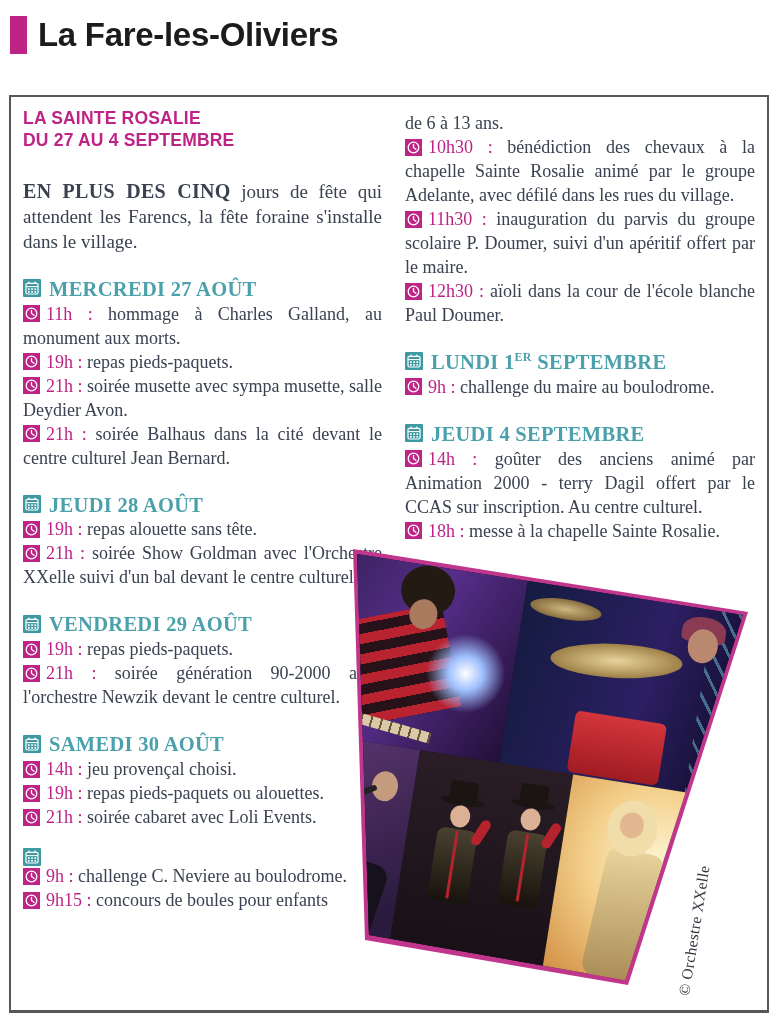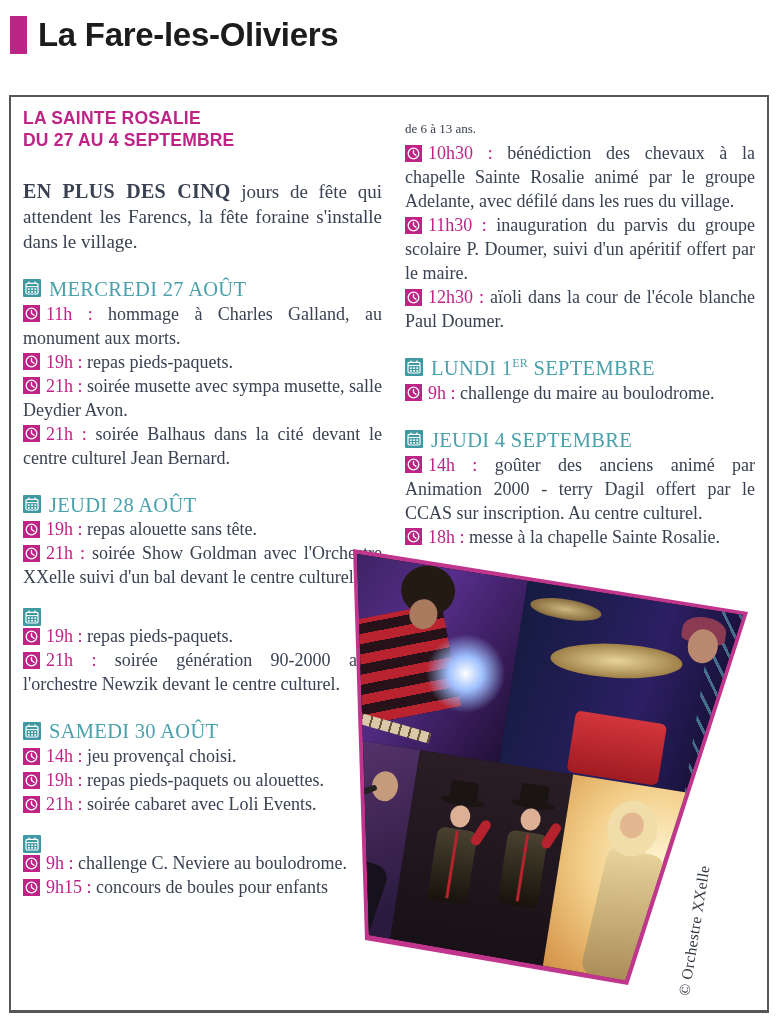--- a/index.html
+++ b/index.html
@@ -26,31 +26,31 @@
   .col-right{width:354px}
 
   .rosalie-header{font-family:"Liberation Sans","DejaVu Sans",sans-serif;font-weight:bold;
     font-size:17.5px;line-height:1.28;color:var(--magenta);letter-spacing:.2px;margin-top:4px}
 
   .intro{margin-top:27px;font-size:19px;line-height:25px;text-align:justify}
   .intro b{font-size:20px;letter-spacing:.3px}
 
   .day{margin-top:17px}
   .day-heading{display:flex;align-items:center;gap:8px;
-    font-size:20.5px;font-weight:normal;color:var(--teal);letter-spacing:.3px;line-height:26px}
+    font-size:20.5px;font-weight:bold;color:var(--teal);letter-spacing:.3px;line-height:26px}
   .day-heading sup{font-size:12px;vertical-align:super}
   .day-label{white-space:pre-wrap}
   .icon{flex:0 0 auto;display:inline-block;width:18px;height:18px}
 
   .events{list-style:none}
   .event{font-size:18px;line-height:24px;text-align:justify}
   .event .icon{width:17px;height:17px;vertical-align:-2.5px;margin-right:6px}
   .time{color:var(--magenta)}
   .colon{color:var(--magenta);white-space:pre}
-  .cont-text{font-size:13px;line-height:24px;text-align:justify;margin-top:14px}
+  .cont-text{font-size:18px;line-height:24px;text-align:justify;margin-top:8px}
 
   
   .photo-wrap{position:absolute;left:334px;top:448px;width:420px;height:456px}
   .photo-border{position:absolute;inset:0;background:var(--photo-border);
     clip-path:polygon(8px 4px,403px 67px,283px 440px,20px 395px)}
   .photo-clip{position:absolute;inset:0;background:#120d18;
     clip-path:polygon(12px 9px,398px 70px,280px 435px,24px 390px)}
   .collage{position:absolute;left:6px;top:2px;width:420px;height:430px;
     transform:rotate(9deg);transform-origin:0 0;display:flex;flex-direction:column}
   .row{display:flex}
@@ -243,20 +243,21 @@
           <g fill="#fff">
             <rect x="5" y="9.3" width="1.7" height="1.7"></rect>
                       <rect x="8.2" y="9.3" width="1.7" height="1.7"></rect>
             <rect x="11.4" y="9.3" width="1.7" height="1.7"></rect>
                       <rect x="5" y="12" width="1.7" height="1.7"></rect>
             <rect x="8.2" y="12" width="1.7" height="1.7"></rect>
                       <rect x="11.4" y="12" width="1.7" height="1.7"></rect>
           </g>
         </svg>
       </span>
+      <span class="day-label"><span class="lp">VENDREDI 29 AOÛT</span><sup class="ls"></sup><span class="lq"></span></span>
     </h3>
     <ul class="events">
                 <li class="event">
     <span class="icon">
       <svg viewBox="0 0 18 18" width="17" height="17">
         <rect width="18" height="18" fill="var(--magenta)"></rect>
         <circle cx="9" cy="9" r="5.6" fill="none" stroke="#fff" stroke-width="1.4"></circle>
         <path d="M9 5.6 L9 9 L11.6 10.9" fill="none" stroke="#fff" stroke-width="1.4" stroke-linecap="round"></path>
       </svg>
     </span><span class="time">19h</span><span class="colon"> : </span><span class="etext">repas pieds-paquets.</span>

